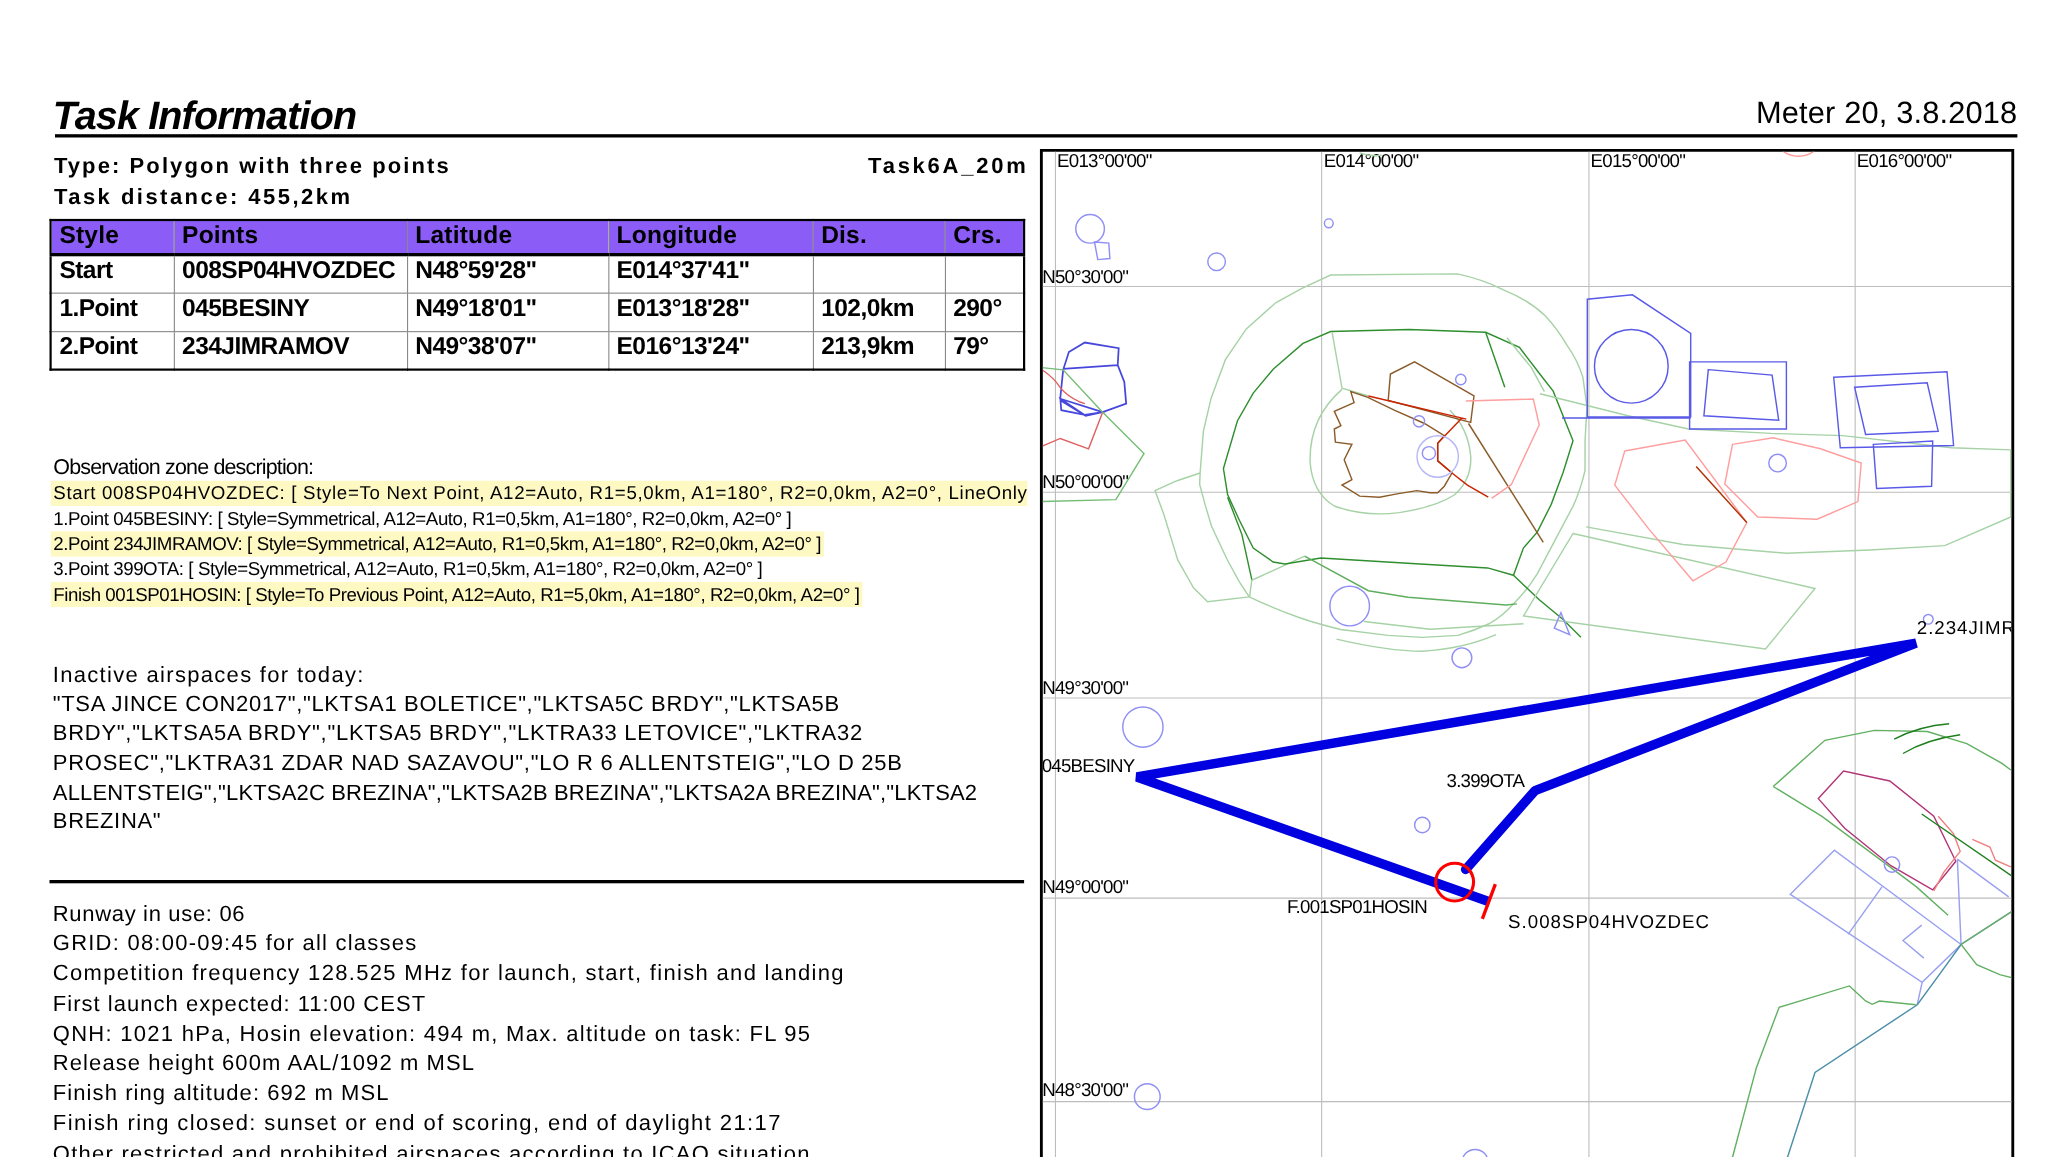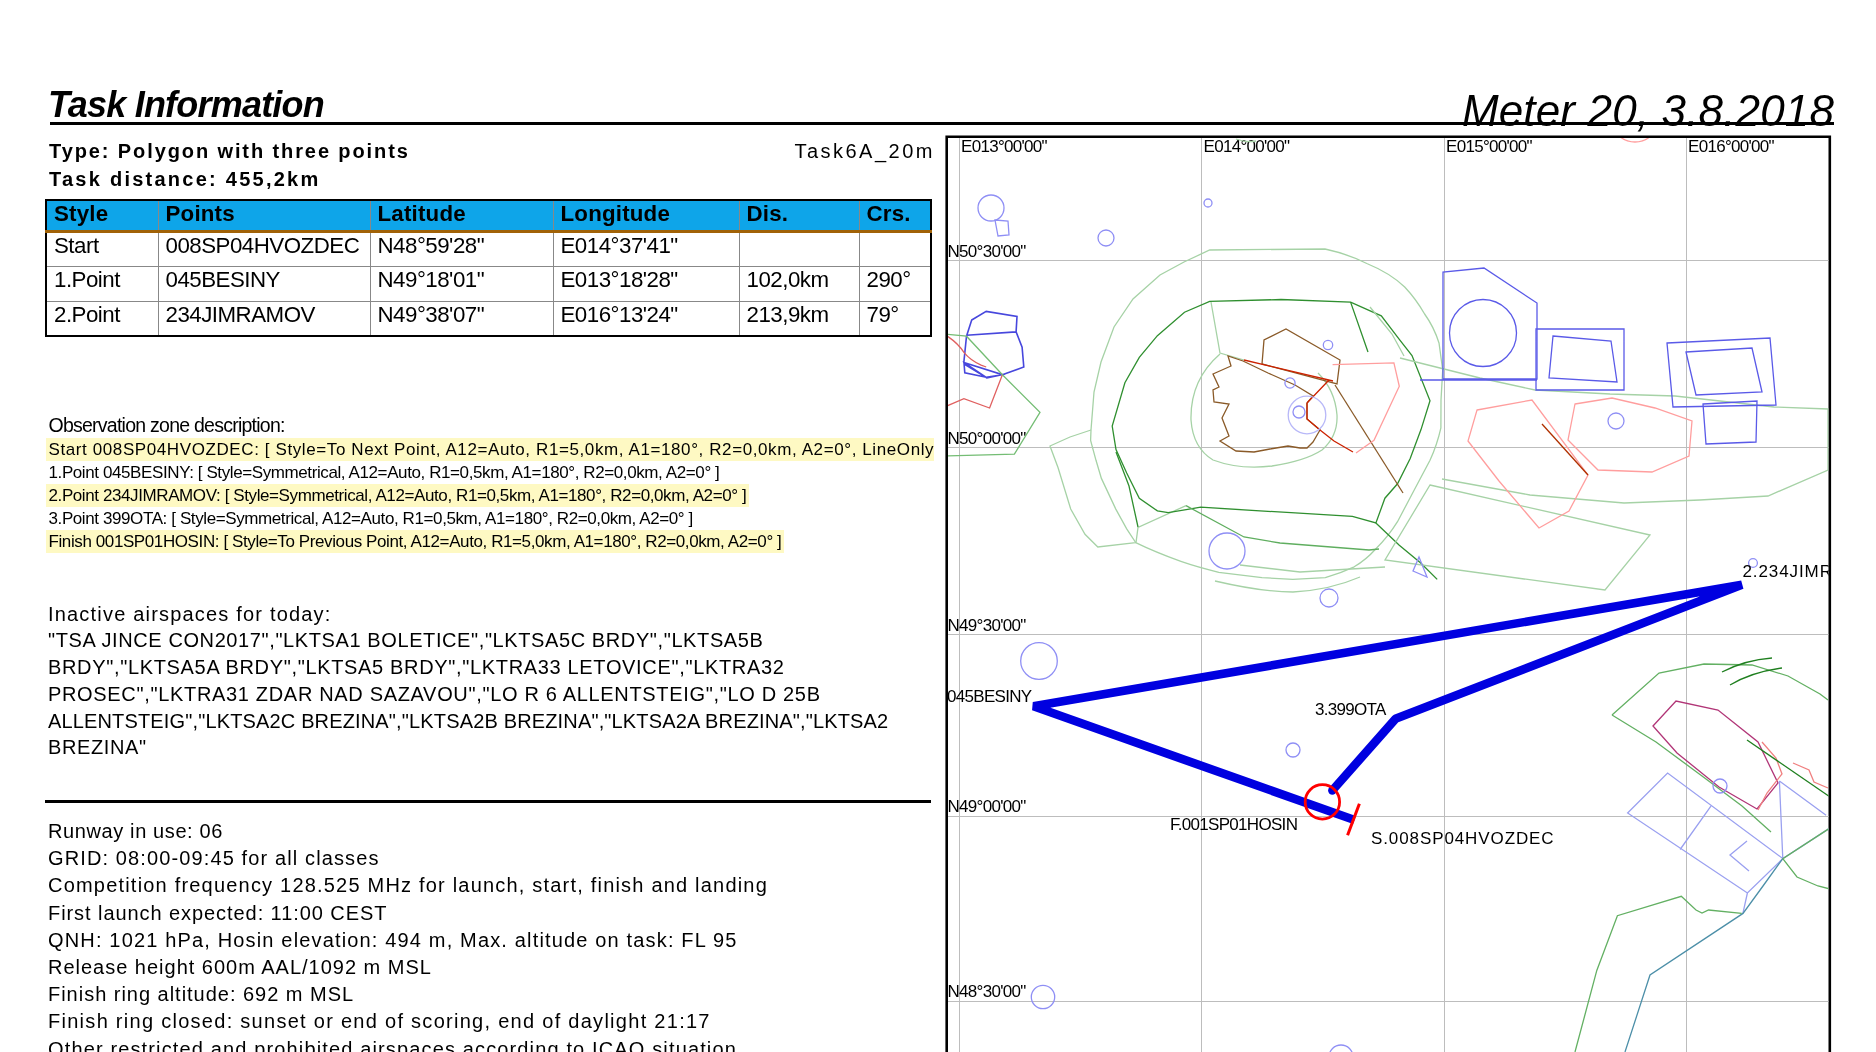--- a/index.html
+++ b/index.html
@@ -1,27 +1,27 @@
 <!DOCTYPE html>
 <html><head>
 <meta charset="utf-8">
 <style>
 html,body{margin:0;padding:0;}
 body{width:1876px;height:1052px;position:relative;background:#fff;overflow:hidden;
   font-family:"Liberation Sans",sans-serif;color:#000;}
 .abs{position:absolute;white-space:pre;}
 #title{left:48px;top:87px;font-size:36px;font-weight:bold;font-style:italic;letter-spacing:-0.8px;line-height:1;}
 #hrule{left:50px;top:122px;width:1784px;height:3px;background:#000;position:absolute;}
-#meter{right:42px;top:89px;font-size:44px;font-style:italic;letter-spacing:0.15px;line-height:1;}
+#meter{right:42px;top:89px;font-size:28px;letter-spacing:0.15px;line-height:1;}
 #typel{left:49px;top:140px;font-size:20px;font-weight:bold;letter-spacing:1.9px;line-height:23px;}
-#task6a{right:941px;top:140px;font-size:20px;font-weight:normal;letter-spacing:2.5px;line-height:23px;}
+#task6a{right:941px;top:140px;font-size:20px;font-weight:bold;letter-spacing:2.5px;line-height:23px;}
 #taskd{left:49px;top:168px;font-size:20px;font-weight:bold;letter-spacing:2.25px;line-height:23px;}
 table{position:absolute;left:45px;top:198.5px;border-collapse:collapse;table-layout:fixed;border:2.5px solid #000;}
-td{border:1px solid #888;font-size:22.3px;padding:2px 0 0 7px;height:35px;overflow:hidden;white-space:nowrap;letter-spacing:-0.5px;vertical-align:top;line-height:1;box-sizing:border-box;}
-tr.hd td{background:#0ea5e9;font-weight:bold;border-bottom:3px solid #a16207;height:31.5px;letter-spacing:0.2px;}
+td{border:1px solid #888;font-size:22.3px;padding:2px 0 0 7px;height:35px;overflow:hidden;white-space:nowrap;letter-spacing:-0.5px;vertical-align:top;line-height:1;box-sizing:border-box;font-weight:bold;}
+tr.hd td{background:#8b5cf6;font-weight:bold;border-bottom:3px solid #000000;height:31.5px;letter-spacing:0.2px;}
 .obs{font-size:17px;letter-spacing:-0.4px;line-height:23px;}
 .obs span{padding:2px 3px;}
 .hl{background:#fef9c3;}
 #obsblock{left:45.5px;top:413.6px;width:888px;overflow:hidden;}
 #airblock{left:48px;top:600.7px;font-size:20px;letter-spacing:0.6px;line-height:26.7px;}
 #hrule2{left:45px;top:800px;width:886px;height:3px;background:#000;position:absolute;}
 #botblock{left:48px;top:818px;font-size:20px;letter-spacing:0.85px;line-height:27.2px;}
 svg{position:absolute;left:0;top:0;}
 .mlab{font-size:17px;letter-spacing:-0.7px;}
 </style>

